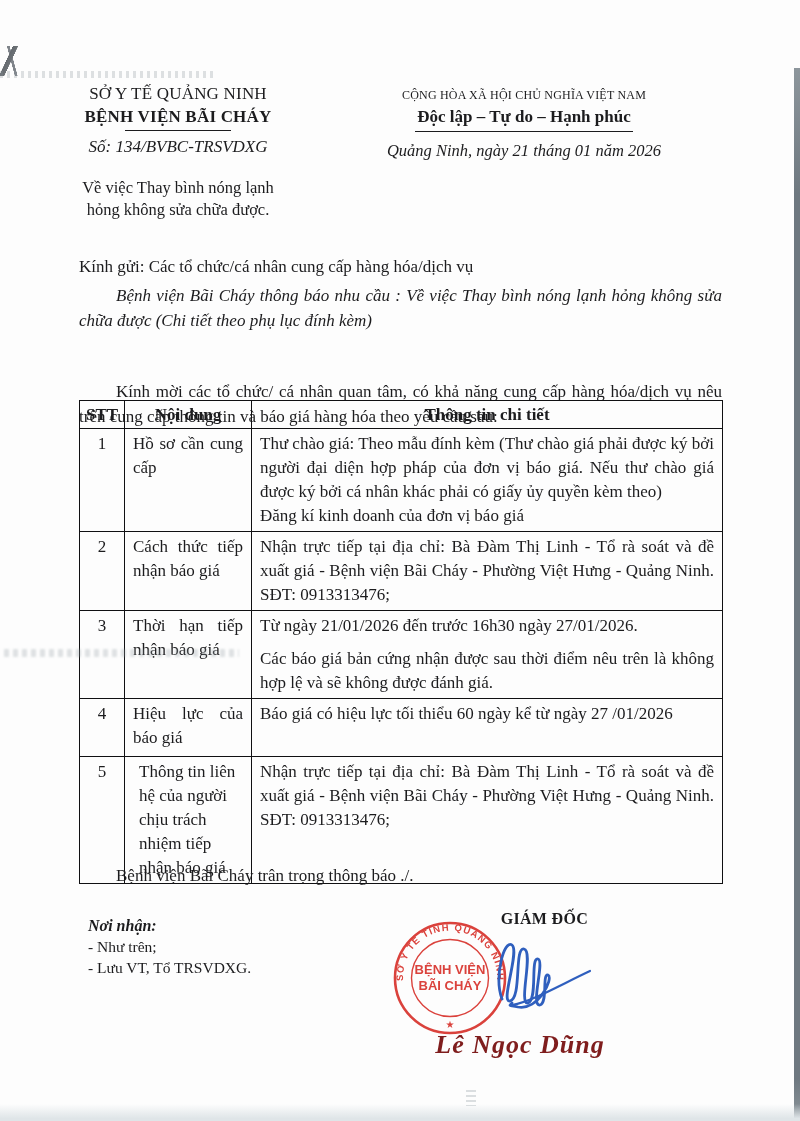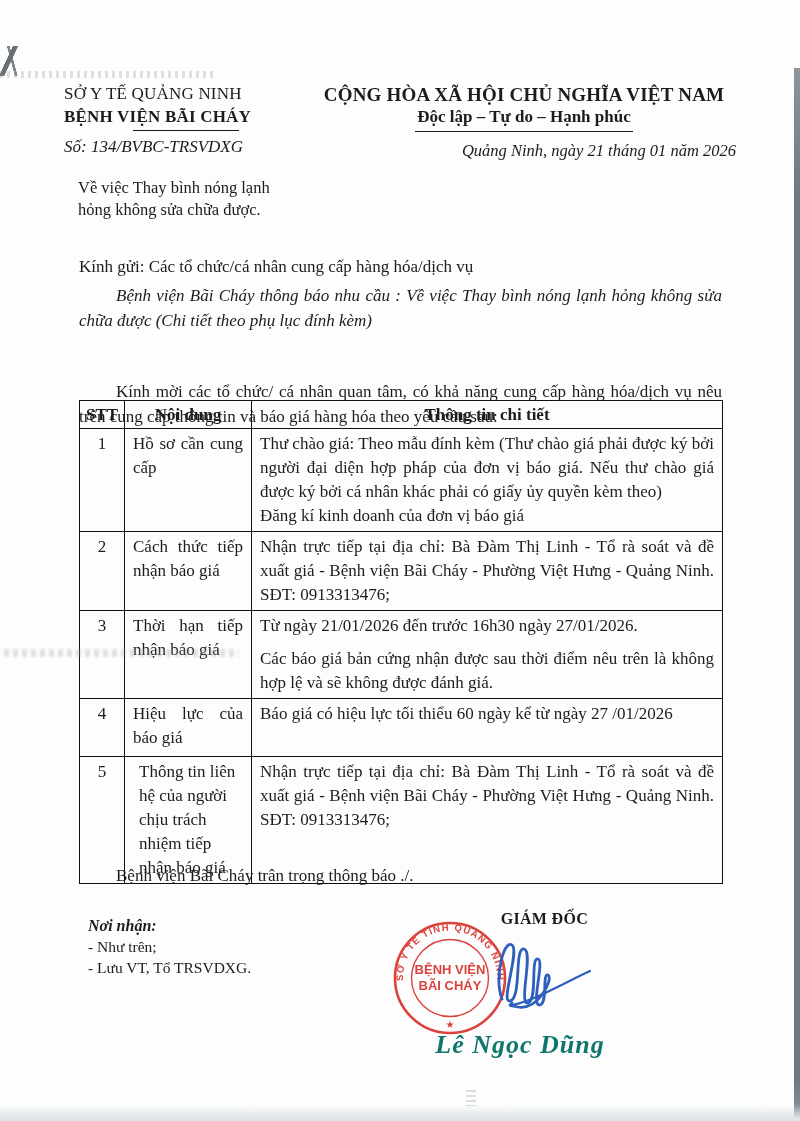--- a/index.html
+++ b/index.html
@@ -6,32 +6,32 @@
   body{
     width:800px;height:1121px;position:relative;overflow:hidden;
     background:#fdfdfd;
     font-family:"Liberation Serif","DejaVu Serif",serif;
     color:#1c1c1e;
     -webkit-font-smoothing:antialiased;
   }
   .abs{position:absolute;}
 
   
-  .hdr-left{left:64px;top:82px;width:244px;text-align:left;line-height:23px;font-size:16.5px;}
+  .hdr-left{left:56px;top:82px;width:244px;text-align:center;line-height:23px;font-size:16.5px;}
   .hdr-left .org{font-size:17px;letter-spacing:.2px;}
   .hdr-left .hosp{font-weight:bold;font-size:17px;letter-spacing:.2px;}
   .hdr-left .rule{width:106px;height:0;border-bottom:1.5px solid #1c1c1e;margin:2px auto 4px;}
   .hdr-left .docnum{font-size:17px;font-style:italic;}
   .hdr-left .subject{font-size:16.5px;max-width:216px;margin:19px auto 0;line-height:22px;}
 
   .hdr-right{left:312px;top:84px;width:424px;text-align:center;}
-  .hdr-right .country{font-weight:bold;font-size:19px;letter-spacing:.2px;line-height:22px;}
+  .hdr-right .country{font-weight:normal;font-size:12px;letter-spacing:.2px;line-height:22px;}
   .hdr-right .motto{display:inline-block;font-weight:bold;font-size:17px;line-height:22px;
                     border-bottom:1.5px solid #1c1c1e;padding:0 2px 3px;}
-  .hdr-right .dateline{font-style:italic;font-size:16.5px;margin-top:9px;text-align:right;}
+  .hdr-right .dateline{font-style:italic;font-size:16.5px;margin-top:9px;}
 
   
   .salutation{left:79px;top:257px;width:643px;text-align:left;font-size:17px;}
   .para{left:79px;width:643px;text-align:justify;font-size:17px;line-height:25px;text-indent:37px;}
   .para1{top:283px;font-style:italic;}
   .para2{top:335px;margin-top:44px;}
 
   
   table.doc{left:79px;top:400px;position:absolute;border-collapse:collapse;width:643px;
             font-size:17px;table-layout:fixed;}
@@ -168,20 +168,20 @@
   <text x="59" y="108" text-anchor="middle" font-size="10" fill="#d93832">★</text>
 </svg>
 
 <svg class="abs signature" viewBox="0 0 118 82">
   <path d="M24,66 C16,44 26,6 34,12 C42,18 22,70 32,68 C44,65 36,14 46,16 C56,18 40,72 50,70
            C60,67 52,24 60,26 C67,28 52,74 62,72 C70,70 64,40 70,42
            C76,45 60,78 40,74 C32,72 30,74 34,70" fill="none" stroke="#2f5fbe" stroke-width="2.8" stroke-linecap="round" stroke-linejoin="round"></path>
   <path d="M34,72 C55,68 82,52 112,38" fill="none" stroke="#2f5fbe" stroke-width="2.2" stroke-linecap="round"></path>
 </svg>
 
-<div class="abs signer-name" style="color:#0f766e">Lê Ngọc Dũng</div>
+<div class="abs signer-name" style="color:#7f1d1d">Lê Ngọc Dũng</div>
 
 <div class="abs art mark-topleft"></div>
 <div class="abs art smudge-top"></div>
 <div class="abs art smudge-mid"></div>
 <div class="abs art strip-right"></div>
 <div class="abs art wash-bottom"></div>
 <div class="abs art dots-under-name"></div>
 
 </body></html>

